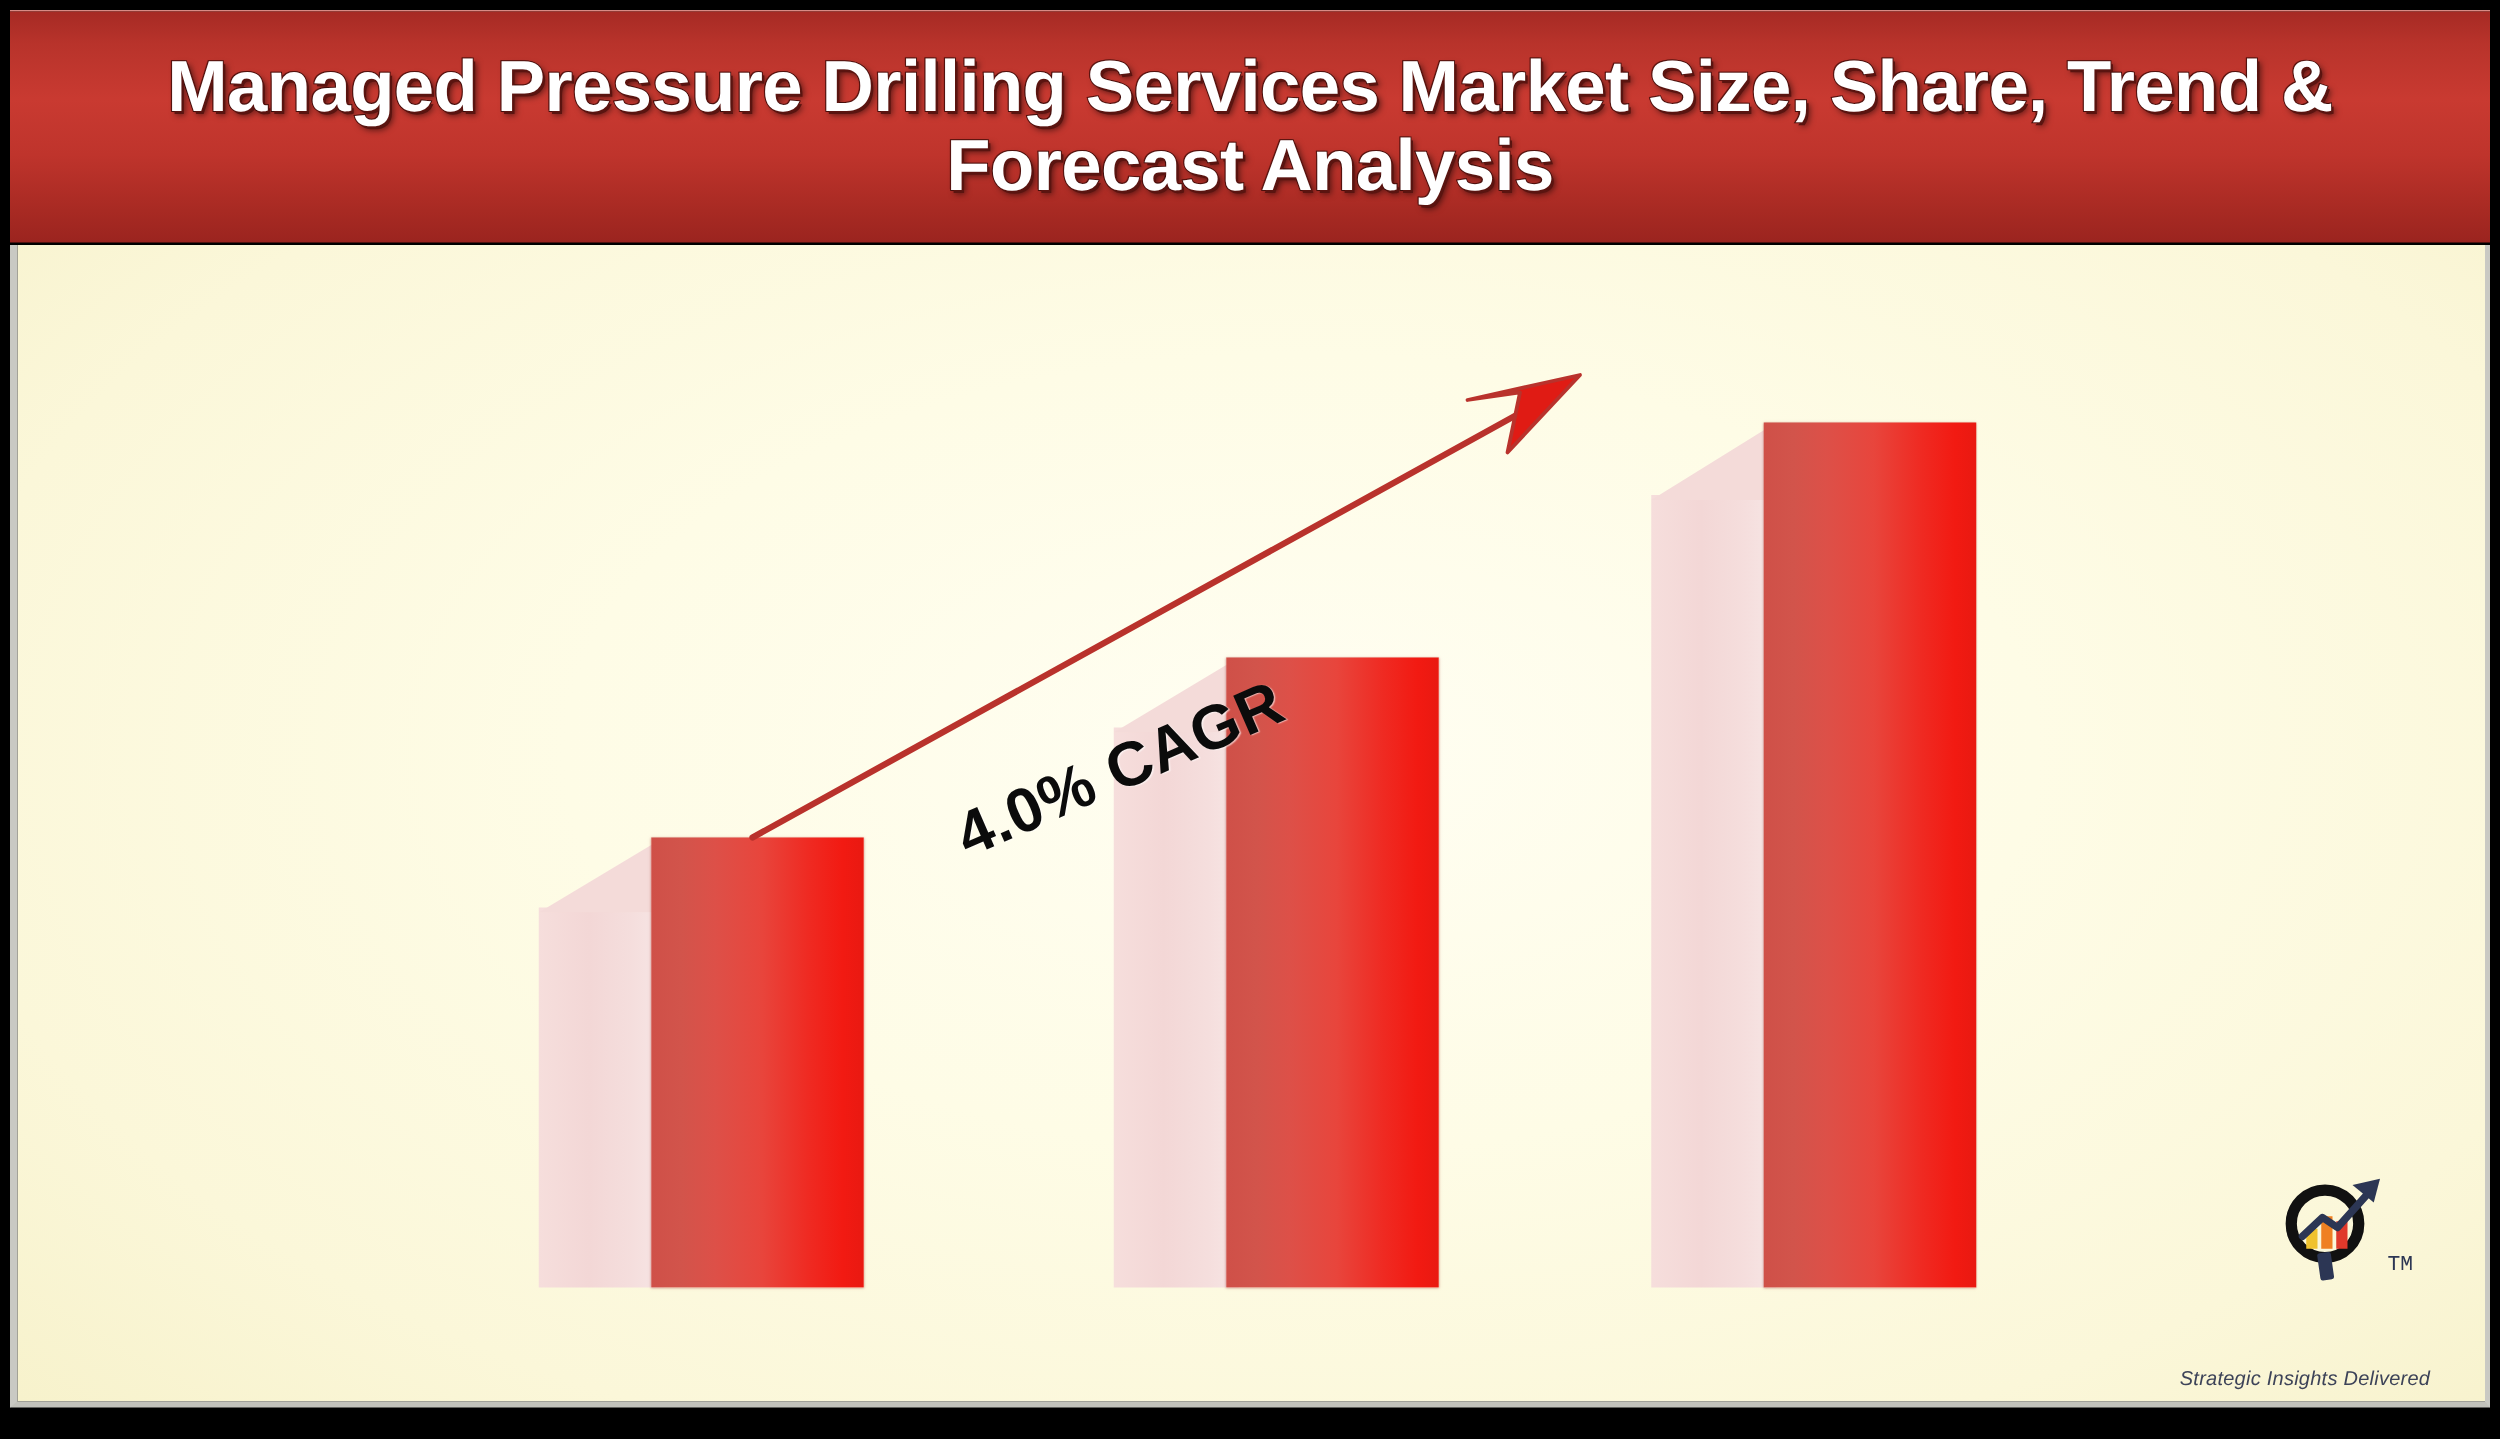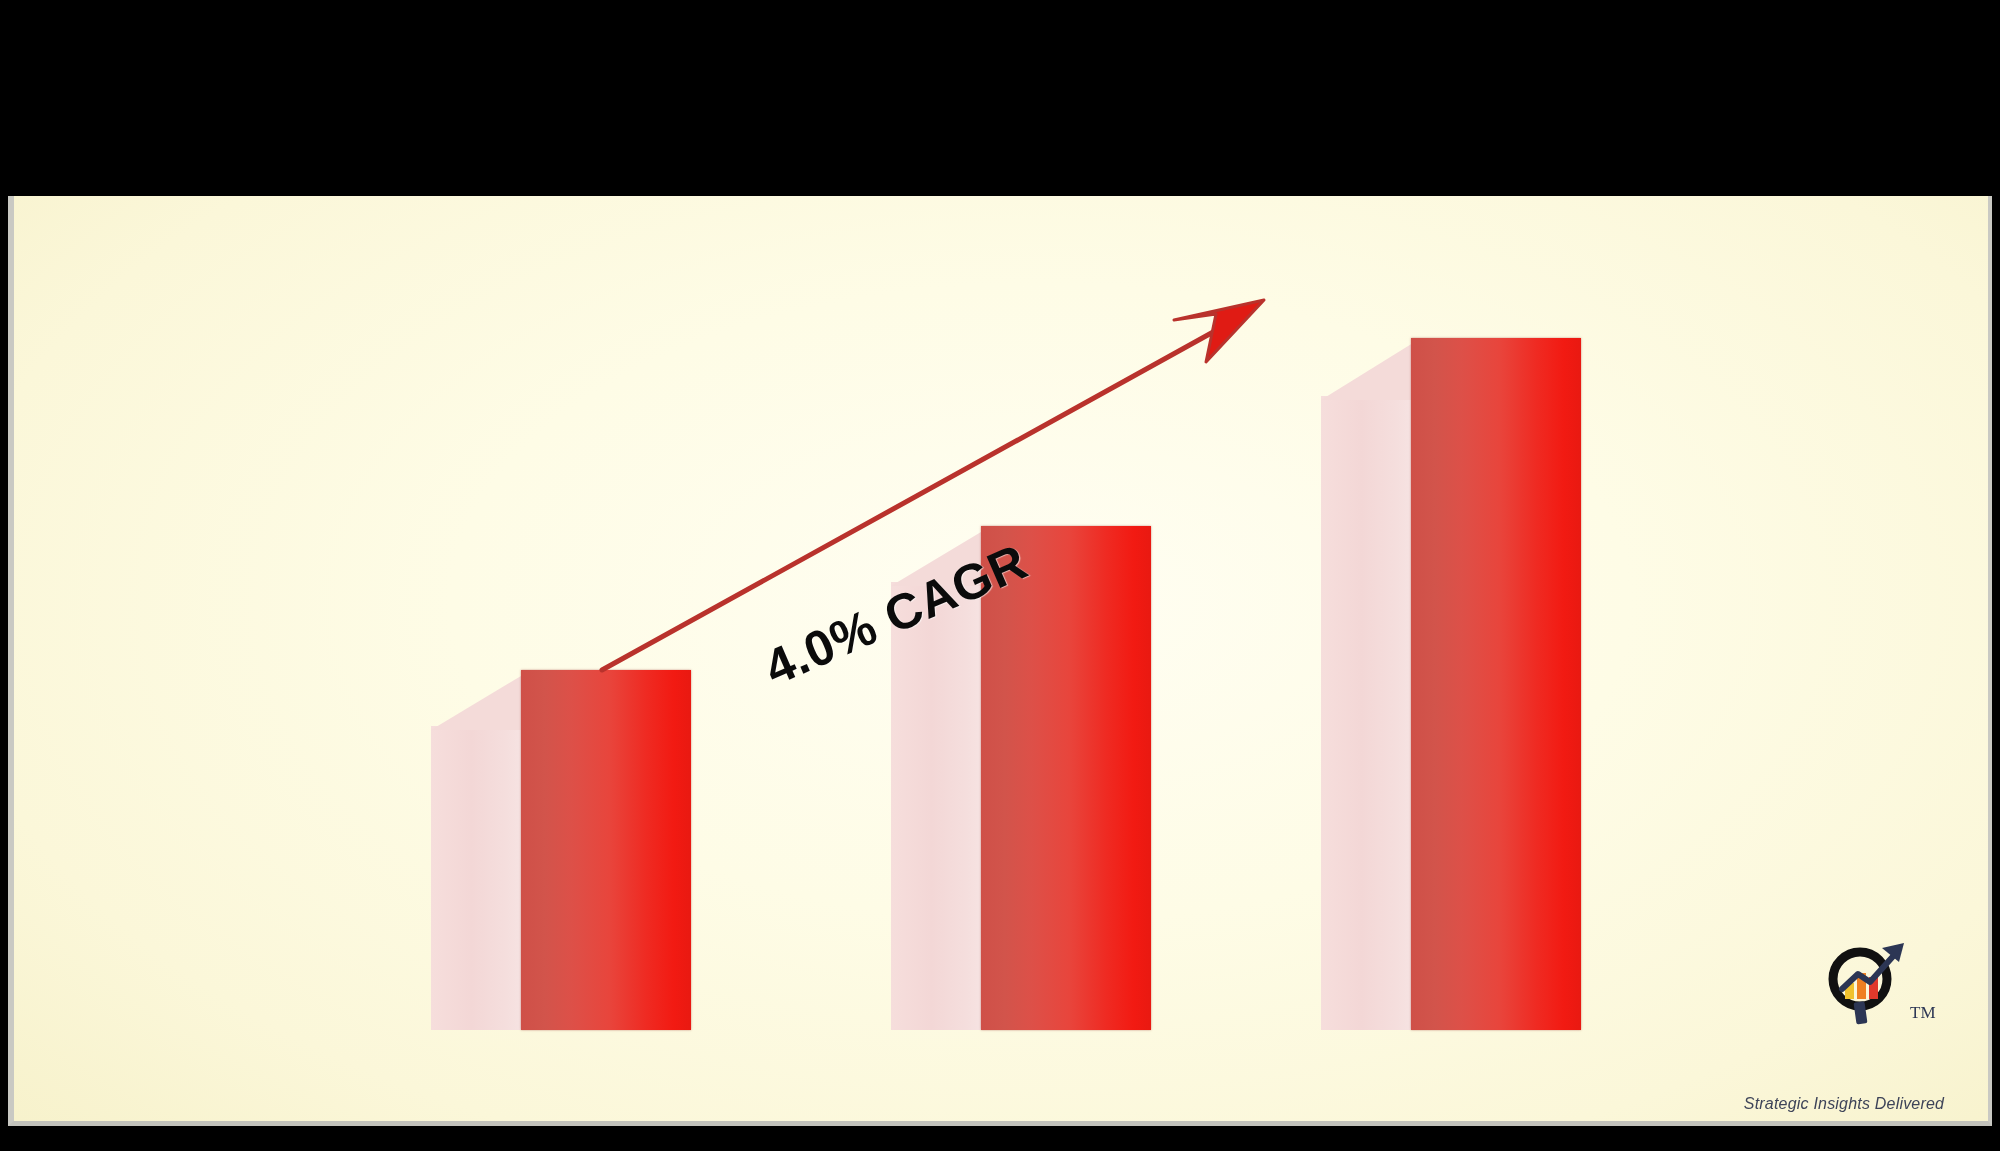--- a/index.html
+++ b/index.html
@@ -149,21 +149,21 @@
     font-family: "Liberation Serif", serif;
     font-size: 52px;
     color: #2c3654;
     letter-spacing: 0px;
     line-height: 1;
   }
   #logo-tm {
     position: absolute;
     left: 236px;
     top: 78px;
-    font-family: Liberation Serif, serif;
+    font-family: Liberation Mono, monospace;
     font-size: 17px;
     color: #2c3654;
   }
   #logo-research {
     position: absolute;
     left: 52px;
     top: 128px;
     width: 238px;
     text-align: center;
     font-family: "Liberation Serif", serif;
@@ -183,20 +183,23 @@
     font-size: 16px;
     color: #3d4358;
     letter-spacing: 0.2px;
   }
 </style>
 </head>
 <body>
 
 <div id="poster">
 
+  <div id="header-band">
+    <div id="header-title">Managed Pressure Drilling Services Market Size, Share, Trend &amp; Forecast Analysis</div>
+  </div>
 
   <div id="canvas">
 
     <div class="bar-group">
       <div class="bar-back" style="left:417px; top:530px; width:100px; height:304px;"></div>
       <div class="bar-top" style="left:417px; top:474px; width:100px; height:60px;
             clip-path: polygon(100% 0, 100% 100%, 0 100%);"></div>
       <div class="bar-front" style="left:507px; top:474px; width:170px; height:360px;"></div>
     </div>
 

